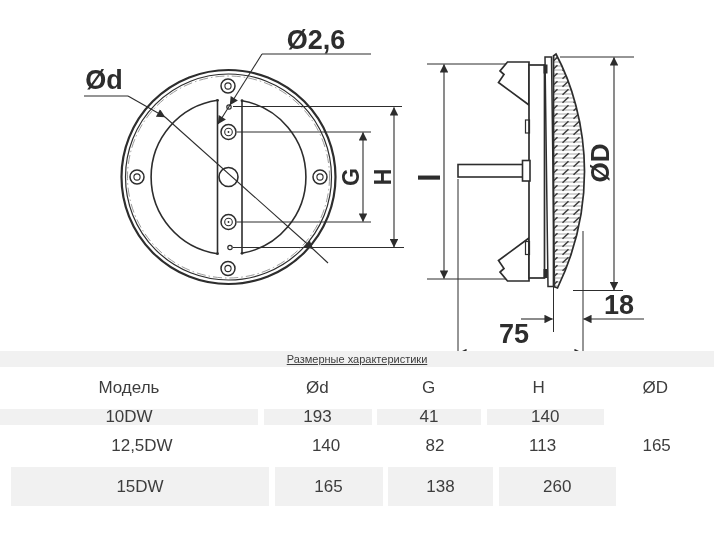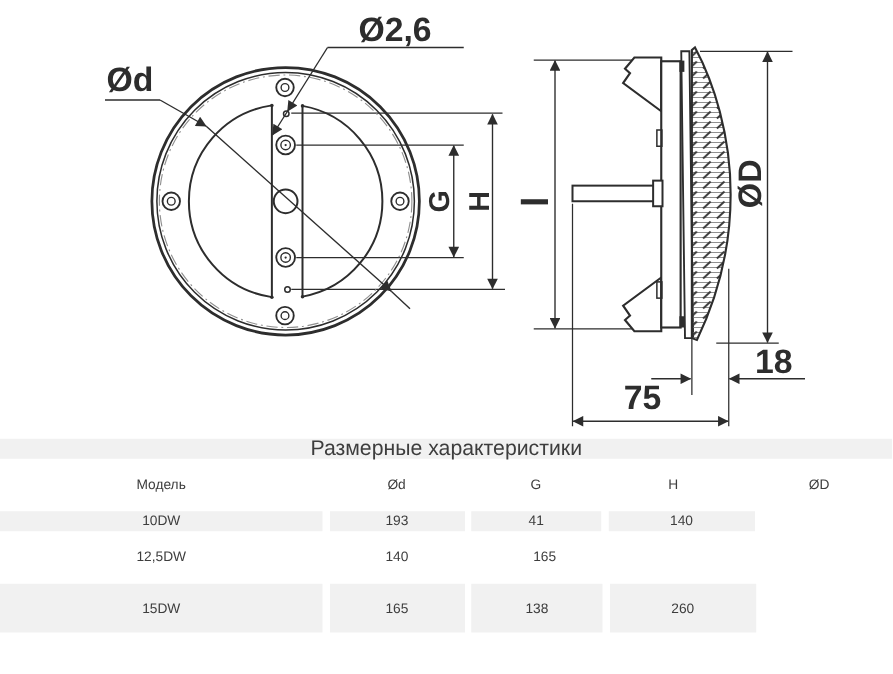--- a/index.html
+++ b/index.html
@@ -1,30 +1,30 @@
 <!DOCTYPE html>
 <html><head>
 <meta charset="utf-8">
 <style>
   html,body{margin:0;padding:0;background:#fff;}
   .page{position:relative;width:714px;height:539px;background:#ffffff;overflow:hidden;
         font-family:"Liberation Sans", sans-serif;}
-  .drawing{position:absolute;left:0;top:0;width:714px;height:351px;}
+  .drawing{position:absolute;left:0;top:16px;width:714px;height:351px;}
   svg text{font-family:"Liberation Sans", sans-serif;font-weight:700;fill:#2d2d2d;}
 
   .table-area{position:absolute;left:0;top:351px;width:714px;}
   .t-title{height:16px;background:#f1f1f1;display:flex;align-items:center;justify-content:center;
-           font-size:17px;color:#3d3d3d;}
+           font-size:11px;color:#3d3d3d;text-decoration:underline;}
   .row{display:flex;gap:5.5px;}
-  .cell{display:flex;align-items:center;justify-content:center;font-size:11px;color:#3d3d3d;}
+  .cell{display:flex;align-items:center;justify-content:center;font-size:17px;color:#3d3d3d;}
   .c1{width:258px;}.c2{width:108px;}.c3{width:104px;}.c4{width:105px;}.c5{width:117.5px;}
   .t-head{height:42px;}
   .r1{height:16px;text-align:center;}
-  .r2{height:42px;}
-  .r3{height:39px;}
+  .r2{height:42px;margin-left:16px;}
+  .r3{height:39px;padding-left:11px;}
   .gray{background:#f1f1f1;}
 </style>
 </head>
 <body>
 
 <div class="page">
 
   <div class="drawing">
     <svg width="714" height="351" viewBox="0 0 714 351">
       <defs>
@@ -171,20 +171,22 @@
     <div class="row r1">
       <div class="cell c1 gray">10DW</div>
       <div class="cell c2 gray">193</div>
       <div class="cell c3 gray">41</div>
       <div class="cell c5 gray">140</div>
     </div>
 
     <div class="row r2">
       <div class="cell c1">12,5DW</div>
       <div class="cell c2">140</div>
+      <div class="cell c3">82</div>
+      <div class="cell c4">113</div>
       <div class="cell c5">165</div>
     </div>
 
     <div class="row r3">
       <div class="cell c1 gray">15DW</div>
       <div class="cell c2 gray">165</div>
       <div class="cell c4 gray">138</div>
       <div class="cell c5 gray">260</div>
     </div>
   </div>

